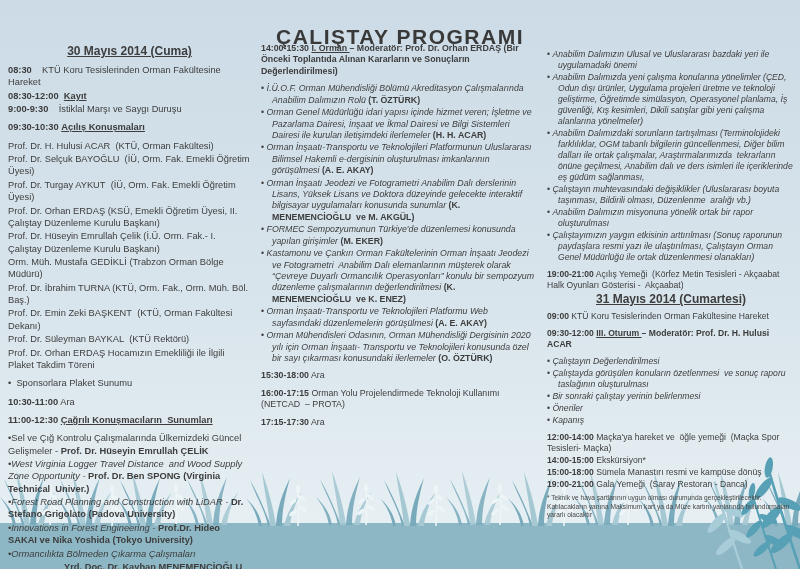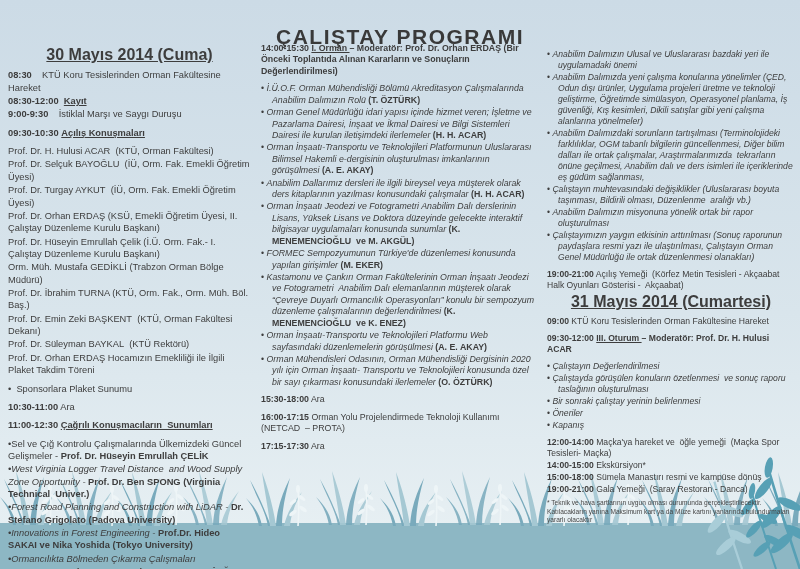--- a/index.html
+++ b/index.html
@@ -20,21 +20,21 @@
   }
   .columns{
     position:absolute;top:43px;left:8px;width:787px;z-index:2;
     display:grid;grid-template-columns:243px 276px 1fr;column-gap:10px;
   }
   .col{font-size:8.8px;line-height:1.3;}
   .col.c1{font-size:9.3px;line-height:1.33;}
   .col.c3{font-size:8.6px;line-height:1.28;}
   .item{margin:0 0 1px 0;}
   .item.mt{margin-top:6px;}
-  .item.heading{text-align:center;font-size:16px;margin:1px 0 4px 0;}
+  .item.heading{text-align:center;font-size:12px;margin:1px 0 4px 0;}
   .item.hang{padding-left:11px;text-indent:-11px;}
   .item.indent{padding-left:56px;}
   .item.small{font-size:6.6px;line-height:1.25;color:#474747;margin-top:4px;}
   .b{font-weight:bold;}
   .i{font-style:italic;}
   .u{text-decoration:underline;}
   .decor{position:absolute;left:0;bottom:0;z-index:1;}
   .band{fill:var(--band);}
   .g-dark{fill:var(--grass-dark);}
   .g-light{fill:var(--grass-light);}
@@ -75,21 +75,20 @@
       <div class="item"><span class="i">•Forest Road Planning and Construction with LiDAR - </span><span class="b">Dr. Stefano Grigolato (Padova University)</span></div>
       <div class="item"><span class="i">•Innovations in Forest Engineering - </span><span class="b">Prof.Dr. Hideo SAKAI ve Nika Yoshida (Tokyo University)</span></div>
       <div class="item"><span class="i">•Ormancılıkta Bölmeden Çıkarma Çalışmaları</span></div>
       <div class="item indent"><span class="b">Yrd. Doç. Dr. Kayhan MENEMENCİOĞLU</span></div>
     </div>
     <div class="col c2">
       <div class="item"><span class="b">14:00-15:30 </span><span class="b u">I. Orman </span><span class="b">– Moderatör: Prof. Dr. Orhan ERDAŞ (Bir Önceki Toplantıda Alınan Kararların ve Sonuçların Değerlendirilmesi)</span></div>
       <div class="item hang mt"><span>•  </span><span class="i">İ.Ü.O.F. Orman Mühendisliği Bölümü Akreditasyon Çalışmalarında Anabilim Dalımızın Rolü </span><span class="b">(T. ÖZTÜRK)</span></div>
       <div class="item hang"><span>•  </span><span class="i">Orman Genel Müdürlüğü idari yapısı içinde hizmet veren; İşletme ve Pazarlama Dairesi, İnşaat ve İkmal Dairesi ve Bilgi Sistemleri Dairesi ile kurulan iletişimdeki ilerlemeler </span><span class="b">(H. H. ACAR)</span></div>
       <div class="item hang"><span>•  </span><span class="i">Orman İnşaatı-Transportu ve Teknolojileri Platformunun Uluslararası Bilimsel Hakemli e-dergisinin oluşturulması imkanlarının görüşülmesi </span><span class="b">(A. E. AKAY)</span></div>
-      <div class="item hang"><span>•  </span><span class="i">Anabilim Dallarımız dersleri ile ilgili bireysel veya müşterek olarak ders kitaplarının yazılması konusundaki çalışmalar </span><span class="b">(H. H. ACAR)</span></div>
       <div class="item hang"><span>•  </span><span class="i">Orman İnşaatı Jeodezi ve Fotogrametri Anabilim Dalı derslerinin Lisans, Yüksek Lisans ve Doktora düzeyinde gelecekte interaktif bilgisayar uygulamaları konusunda sunumlar </span><span class="b">(K. MENEMENCİOĞLU&nbsp; ve M. AKGÜL)</span></div>
       <div class="item hang"><span>•  </span><span class="i">FORMEC Sempozyumunun Türkiye'de düzenlemesi konusunda yapılan girişimler </span><span class="b">(M. EKER)</span></div>
       <div class="item hang"><span>•  </span><span class="i">Kastamonu ve Çankırı Orman Fakültelerinin Orman İnşaatı Jeodezi ve Fotogrametri&nbsp; Anabilim Dalı elemanlarının müşterek olarak “Çevreye Duyarlı Ormancılık Operasyonları” konulu bir sempozyum düzenleme çalışmalarının değerlendirilmesi </span><span class="b">(K. MENEMENCİOĞLU&nbsp; ve K. ENEZ)</span></div>
       <div class="item hang"><span>•  </span><span class="i">Orman İnşaatı-Transportu ve Teknolojileri Platformu Web sayfasındaki düzenlemelerin görüşülmesi </span><span class="b">(A. E. AKAY)</span></div>
       <div class="item hang"><span>•  </span><span class="i">Orman Mühendisleri Odasının, Orman Mühendisliği Dergisinin 2020 yılı için Orman İnşaatı- Transportu ve Teknolojileri konusunda özel bir sayı çıkarması konusundaki ilerlemeler </span><span class="b">(O. ÖZTÜRK)</span></div>
       <div class="item mt"><span class="b">15:30-18:00</span><span> Ara</span></div>
       <div class="item mt"><span class="b">16:00-17:15</span><span> Orman Yolu Projelendirmede Teknoloji Kullanımı (NETCAD&nbsp; – PROTA)</span></div>
       <div class="item mt"><span class="b">17:15-17:30</span><span> Ara</span></div>
     </div>
     <div class="col c3">

